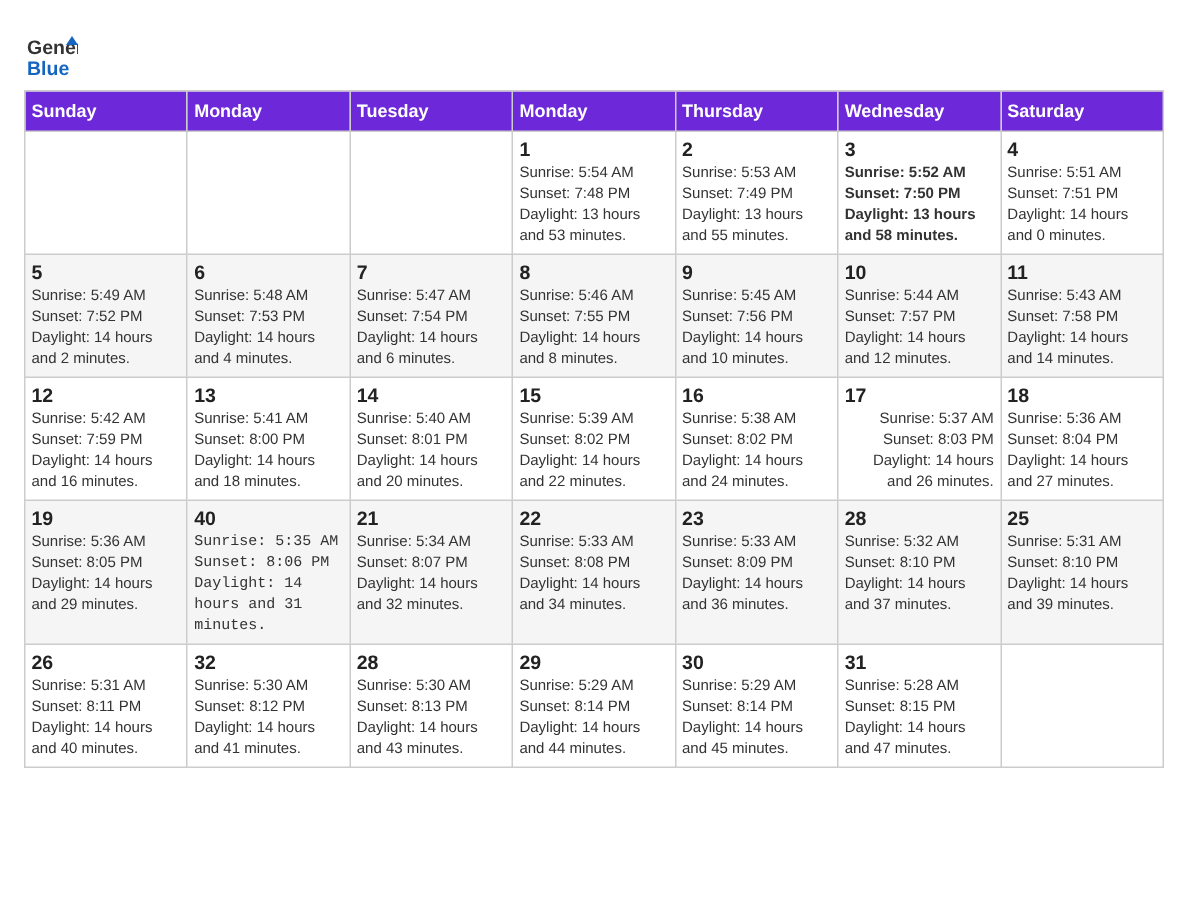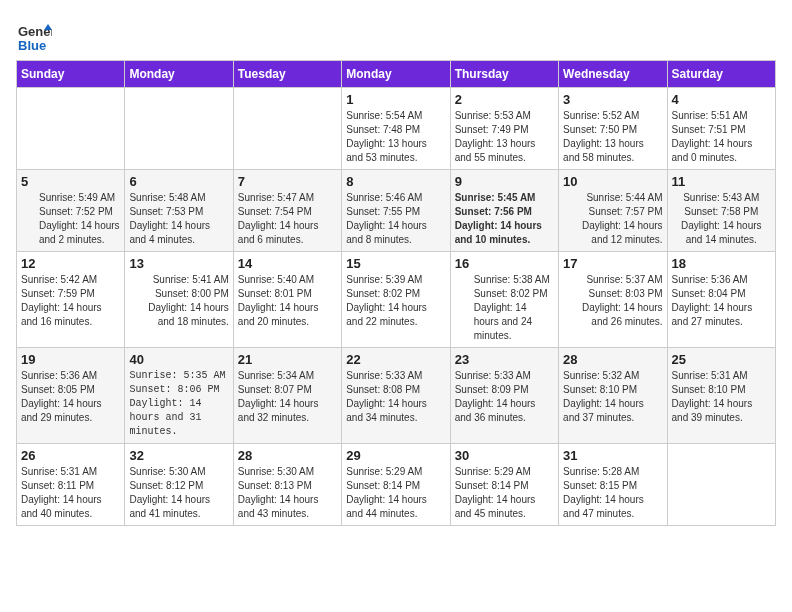--- a/index.html
+++ b/index.html
@@ -118,35 +118,35 @@
 Daylight: 13 hours and 53 minutes.</div>
         </td>
         <td>
           <div class="day-number">2</div>
           <div class="day-info" style="white-space: pre-line;">Sunrise: 5:53 AM
 Sunset: 7:49 PM
 Daylight: 13 hours and 55 minutes.</div>
         </td>
         <td>
           <div class="day-number">3</div>
-          <div class="day-info" style="white-space: pre-line;">Sunrise: 5:52 AM
+          <div class="day-info" style="white-space: pre-line; font-weight: bold;">Sunrise: 5:52 AM
 Sunset: 7:50 PM
 Daylight: 13 hours and 58 minutes.</div>
         </td>
         <td>
           <div class="day-number">4</div>
           <div class="day-info" style="white-space: pre-line;">Sunrise: 5:51 AM
 Sunset: 7:51 PM
 Daylight: 14 hours and 0 minutes.</div>
         </td>
       </tr>
       <tr>
         <td>
           <div class="day-number">5</div>
-          <div class="day-info" style="white-space: pre-line; margin-left: 18px;">Sunrise: 5:49 AM
+          <div class="day-info" style="white-space: pre-line;">Sunrise: 5:49 AM
 Sunset: 7:52 PM
 Daylight: 14 hours and 2 minutes.</div>
         </td>
         <td>
           <div class="day-number">6</div>
           <div class="day-info" style="white-space: pre-line;">Sunrise: 5:48 AM
 Sunset: 7:53 PM
 Daylight: 14 hours and 4 minutes.</div>
         </td>
         <td>
@@ -156,65 +156,65 @@
 Daylight: 14 hours and 6 minutes.</div>
         </td>
         <td>
           <div class="day-number">8</div>
           <div class="day-info" style="white-space: pre-line;">Sunrise: 5:46 AM
 Sunset: 7:55 PM
 Daylight: 14 hours and 8 minutes.</div>
         </td>
         <td>
           <div class="day-number">9</div>
-          <div class="day-info" style="white-space: pre-line; font-weight: bold;">Sunrise: 5:45 AM
+          <div class="day-info" style="white-space: pre-line;">Sunrise: 5:45 AM
 Sunset: 7:56 PM
 Daylight: 14 hours and 10 minutes.</div>
         </td>
         <td>
           <div class="day-number">10</div>
-          <div class="day-info" style="white-space: pre-line; text-align: right;">Sunrise: 5:44 AM
+          <div class="day-info" style="white-space: pre-line;">Sunrise: 5:44 AM
 Sunset: 7:57 PM
 Daylight: 14 hours and 12 minutes.</div>
         </td>
         <td>
           <div class="day-number">11</div>
-          <div class="day-info" style="white-space: pre-line; text-align: center;">Sunrise: 5:43 AM
+          <div class="day-info" style="white-space: pre-line;">Sunrise: 5:43 AM
 Sunset: 7:58 PM
 Daylight: 14 hours and 14 minutes.</div>
         </td>
       </tr>
       <tr>
         <td>
           <div class="day-number">12</div>
           <div class="day-info" style="white-space: pre-line;">Sunrise: 5:42 AM
 Sunset: 7:59 PM
 Daylight: 14 hours and 16 minutes.</div>
         </td>
         <td>
           <div class="day-number">13</div>
-          <div class="day-info" style="white-space: pre-line; text-align: right;">Sunrise: 5:41 AM
+          <div class="day-info" style="white-space: pre-line;">Sunrise: 5:41 AM
 Sunset: 8:00 PM
 Daylight: 14 hours and 18 minutes.</div>
         </td>
         <td>
           <div class="day-number">14</div>
           <div class="day-info" style="white-space: pre-line;">Sunrise: 5:40 AM
 Sunset: 8:01 PM
 Daylight: 14 hours and 20 minutes.</div>
         </td>
         <td>
           <div class="day-number">15</div>
           <div class="day-info" style="white-space: pre-line;">Sunrise: 5:39 AM
 Sunset: 8:02 PM
 Daylight: 14 hours and 22 minutes.</div>
         </td>
         <td>
           <div class="day-number">16</div>
-          <div class="day-info" style="white-space: pre-line; margin-left: 19px;">Sunrise: 5:38 AM
+          <div class="day-info" style="white-space: pre-line;">Sunrise: 5:38 AM
 Sunset: 8:02 PM
 Daylight: 14 hours and 24 minutes.</div>
         </td>
         <td>
           <div class="day-number">17</div>
           <div class="day-info" style="white-space: pre-line; text-align: right;">Sunrise: 5:37 AM
 Sunset: 8:03 PM
 Daylight: 14 hours and 26 minutes.</div>
         </td>
         <td>

